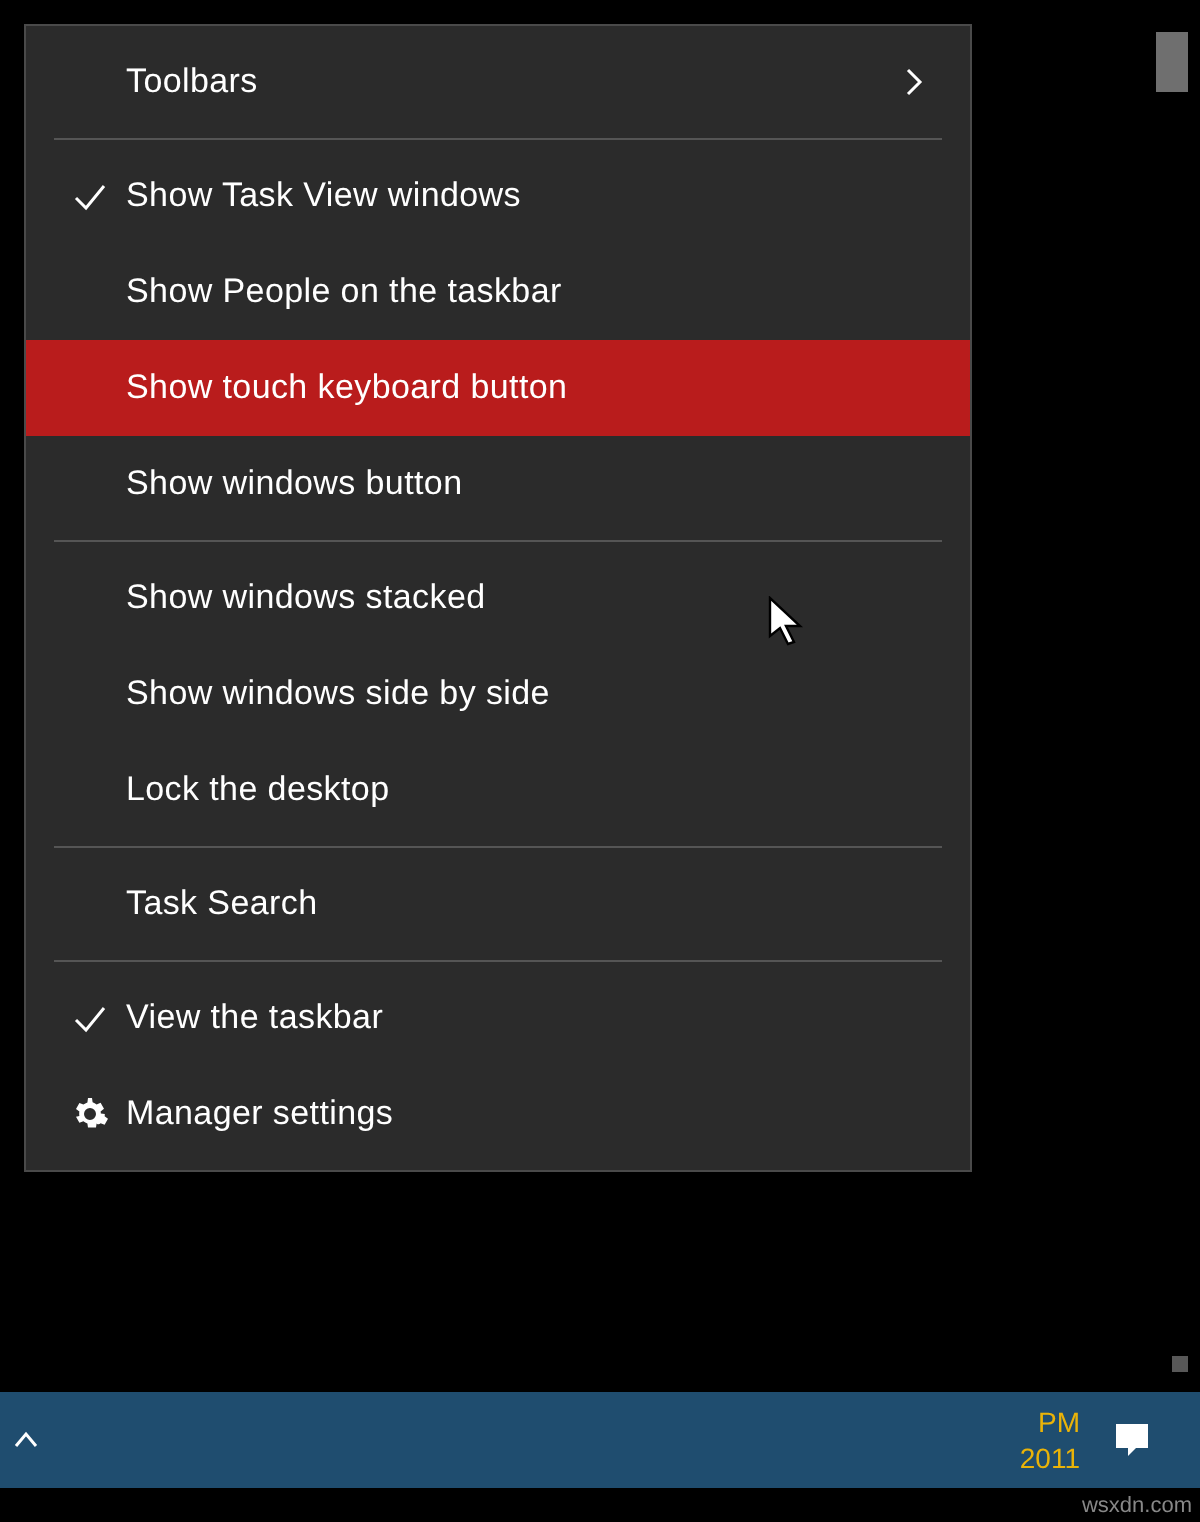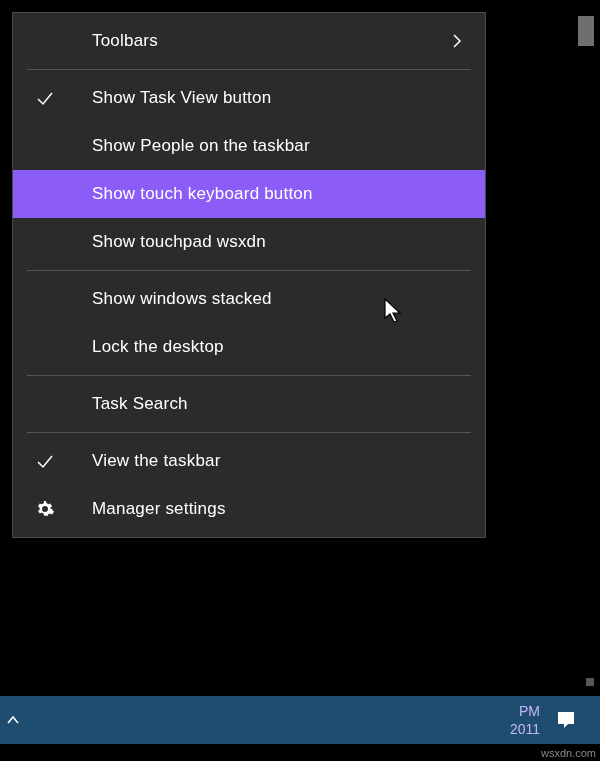--- a/index.html
+++ b/index.html
@@ -24,33 +24,32 @@
     }
     .menu-item {
       height: 48px;
       display: flex;
       align-items: center;
       padding: 0 18px 0 14px;
       color: #fff;
       cursor: default;
       position: relative;
     }
-    .menu-item.hover { background: #8b5cf6; }
+    .menu-item.hover { background: #b91c1c; }
     .icon-slot {
       width: 36px;
       display: flex;
       align-items: center;
       justify-content: center;
       flex-shrink: 0;
     }
     .label {
       flex: 1;
       font-size: 17px;
       letter-spacing: 0.2px;
-      margin-left: 29px;
     }
     .chevron-slot {
       width: 20px;
       display: flex;
       align-items: center;
       justify-content: center;
     }
     .separator {
       height: 1px;
       background: #555;
@@ -77,21 +76,21 @@
       position: absolute;
       right: 60px;
       top: 0;
       height: 100%;
       display: flex;
       flex-direction: column;
       align-items: flex-end;
       justify-content: center;
       font-size: 14px;
       line-height: 18px;
-      color: #c4b5fd;
+      color: #eab308;
     }
     .action-center {
       position: absolute;
       right: 14px;
       top: 0;
       height: 100%;
       width: 40px;
       display: flex;
       align-items: center;
       justify-content: center;
@@ -169,52 +168,57 @@
 
   <div class="separator"></div>
 
 
   <div class="menu-item">
     <span class="icon-slot">
       <svg class="check-icon" viewBox="0 0 18 18">
           <polyline points="2,10 7,15 16,4"></polyline>
         </svg>
     </span>
-    <span class="label">Show Task View button</span>
+    <span class="label">Show Task View windows</span>
     <span class="chevron-slot"></span>
   </div>
 
   <div class="menu-item">
     <span class="icon-slot"></span>
     <span class="label">Show People on the taskbar</span>
     <span class="chevron-slot"></span>
   </div>
 
 
   <div class="menu-item hover">
     <span class="icon-slot"></span>
     <span class="label">Show touch keyboard button</span>
     <span class="chevron-slot"></span>
   </div>
 
   <div class="menu-item">
     <span class="icon-slot"></span>
-    <span class="label">Show touchpad wsxdn</span>
+    <span class="label">Show windows button</span>
     <span class="chevron-slot"></span>
   </div>
 
   <div class="separator"></div>
 
 
   <div class="menu-item">
     <span class="icon-slot"></span>
     <span class="label">Show windows stacked</span>
     <span class="chevron-slot"></span>
   </div>
 
+  <div class="menu-item">
+    <span class="icon-slot"></span>
+    <span class="label">Show windows side by side</span>
+    <span class="chevron-slot"></span>
+  </div>
 
   <div class="menu-item">
     <span class="icon-slot"></span>
     <span class="label">Lock the desktop</span>
     <span class="chevron-slot"></span>
   </div>
 
   <div class="separator"></div>
 
   <div class="menu-item">

